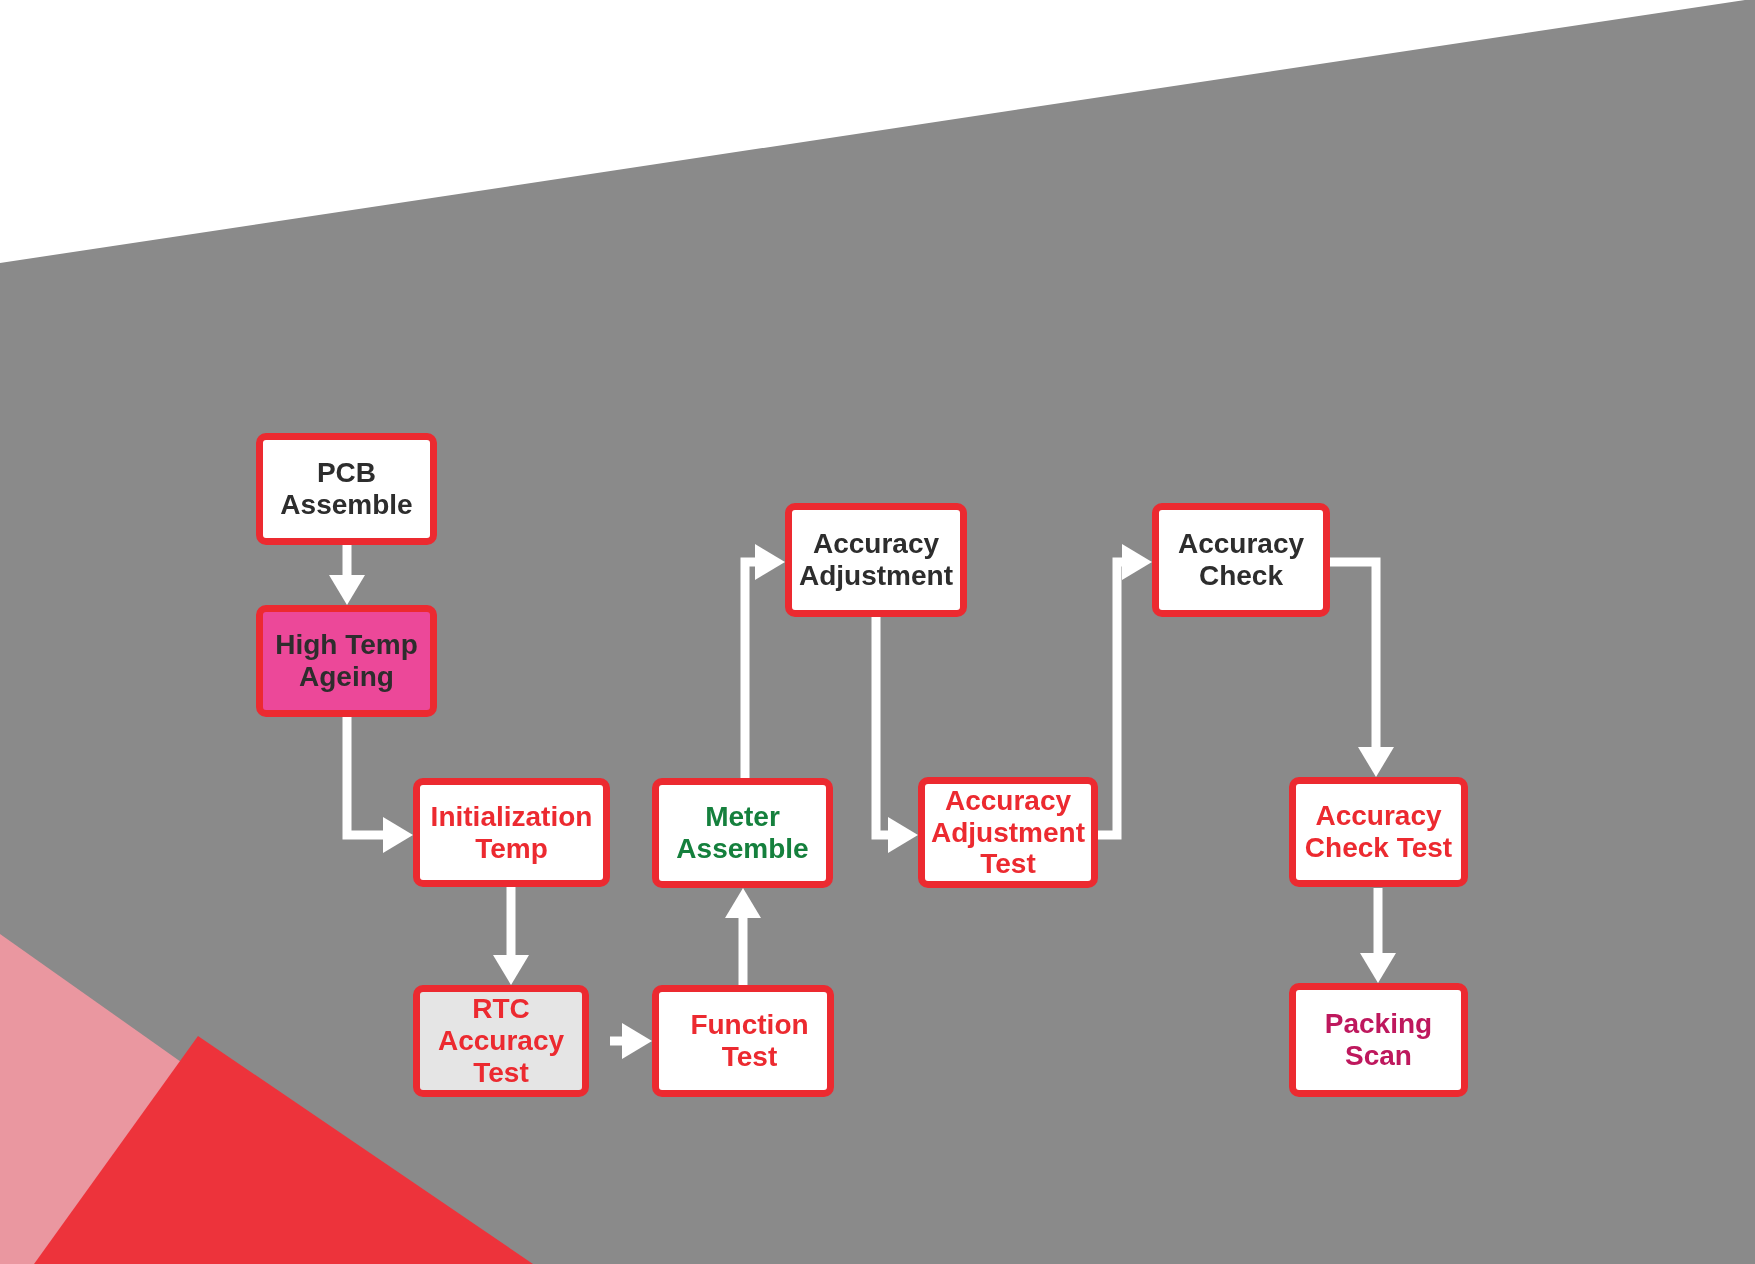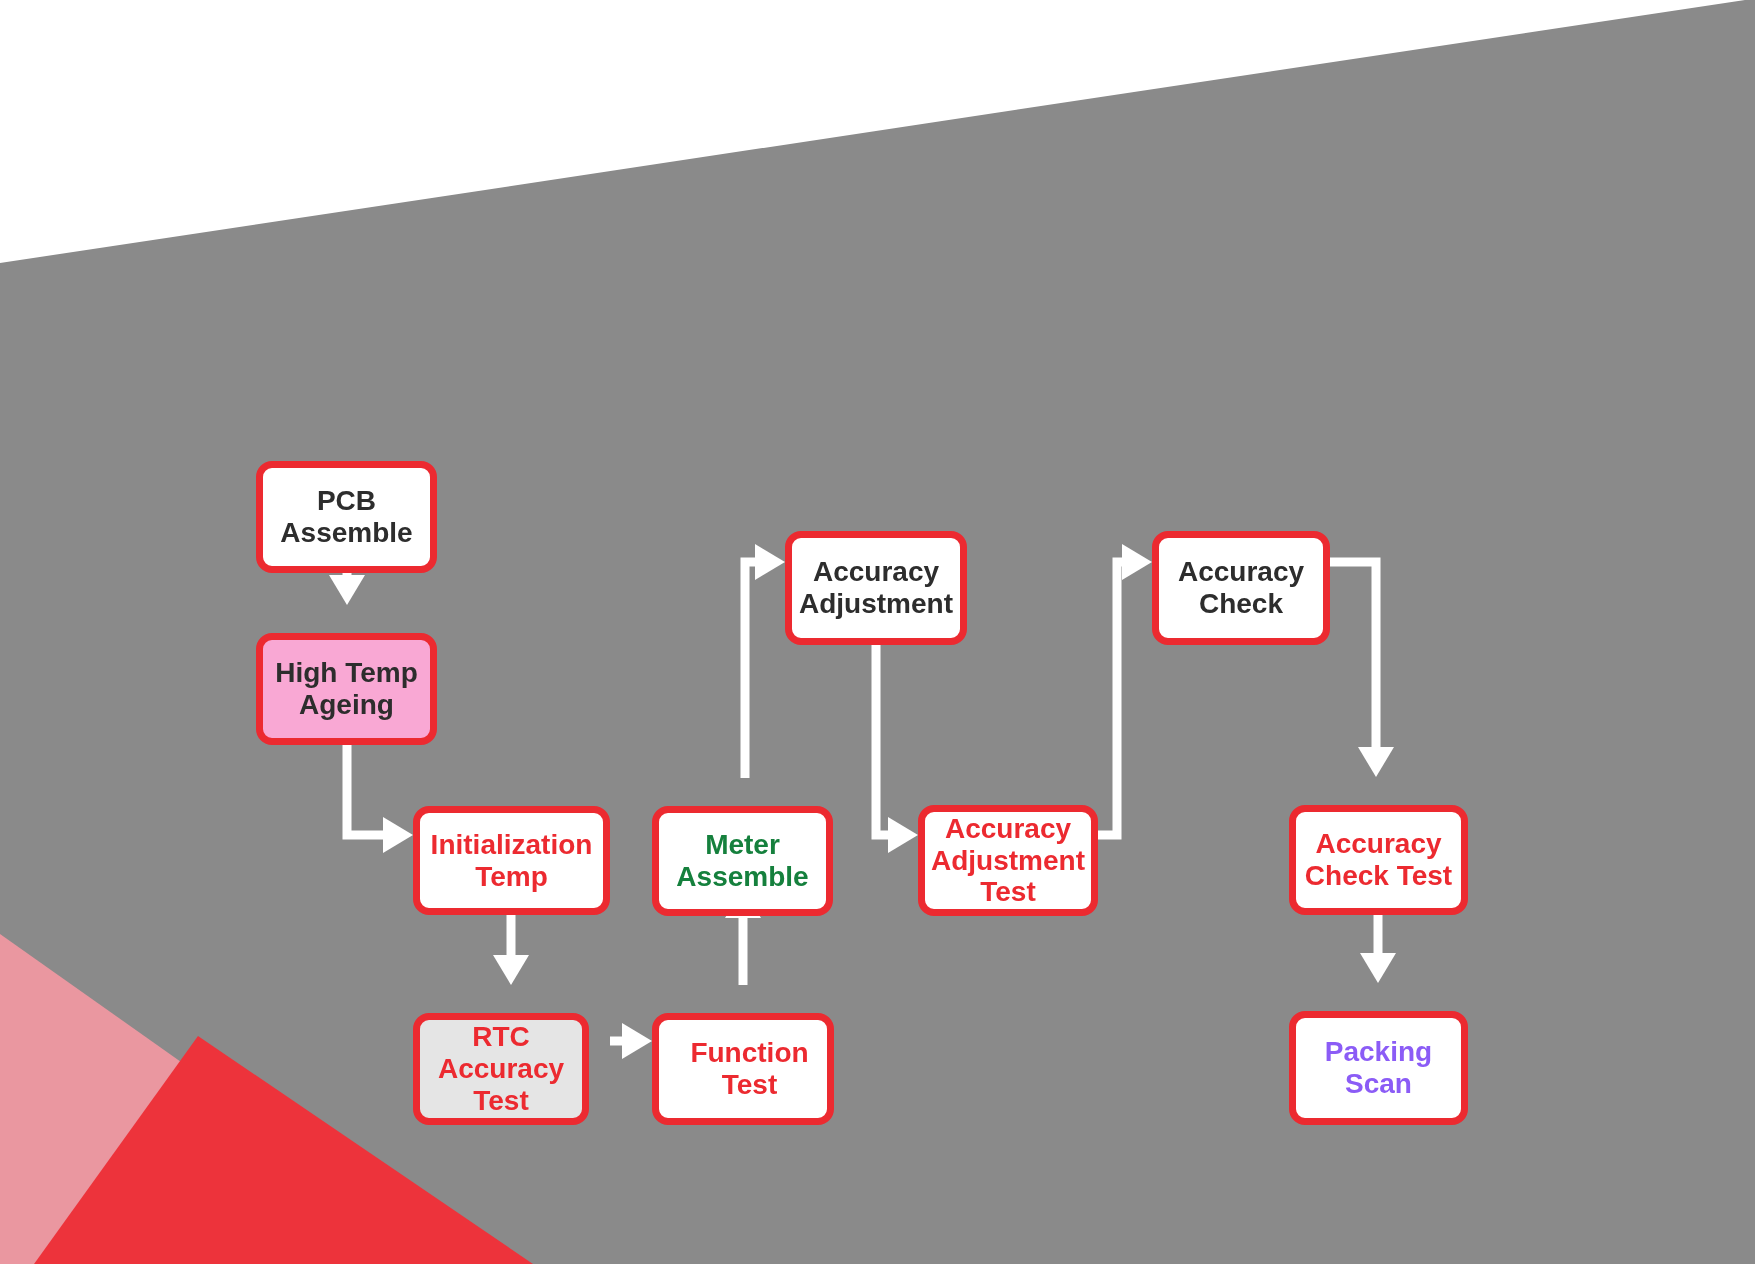--- a/index.html
+++ b/index.html
@@ -11,22 +11,22 @@
   #stage{position:absolute;left:0;top:0;width:1755px;height:1264px;}
   #bg-layer{position:absolute;left:0;top:0;width:1755px;height:1264px;}
   #slide-title{
     position:absolute;left:580px;top:258px;width:540px;
     text-align:center;font-size:52px;font-weight:400;color:#FFFFFF;
     letter-spacing:1px;white-space:nowrap;
   }
   #nodes-layer{position:absolute;left:0;top:0;width:100%;height:100%;}
   .node{
     position:absolute;box-sizing:border-box;
-    background:#FFFFFF;border:7px solid #EC2A30;border-radius:16px;
-    display:flex;align-items:center;justify-content:center;margin-top:28px;
+    background:#FFFFFF;border:7px solid #EC2A30;border-radius:10px;
+    display:flex;align-items:center;justify-content:center;
   }
   .node-label{
     font-weight:700;font-size:28px;line-height:1.14;
     text-align:center;white-space:pre-line;padding:0 4px;
   }
 </style>
 </head>
 <body style="background: rgb(138, 138, 138);">
 
 <div id="stage">
@@ -58,21 +58,21 @@
         <polygon points="1378,983 1360,953 1396,953" fill="#FFFFFF"></polygon>
       </g>
   </svg>
 
 
   <div id="nodes-layer">
       <div class="node" style="left: 256px; top: 433px; width: 181px; height: 112px; background: rgb(255, 255, 255); border-color: rgb(236, 42, 48);">
         <div class="node-label" style="color: rgb(45, 45, 45);">PCB
 Assemble</div>
       </div>
-      <div class="node" style="left: 256px; top: 605px; width: 181px; height: 112px; background: #f9a8d4; border-color: rgb(236, 42, 48);">
+      <div class="node" style="left: 256px; top: 605px; width: 181px; height: 112px; background: #ec4899; border-color: rgb(236, 42, 48);">
         <div class="node-label" style="color: rgb(45, 45, 45);">High Temp
 Ageing</div>
       </div>
       <div class="node" style="left: 413px; top: 778px; width: 197px; height: 109px; background: rgb(255, 255, 255); border-color: rgb(236, 42, 48);">
         <div class="node-label" style="color: rgb(236, 42, 48);">Initialization
 Temp</div>
       </div>
       <div class="node" style="left: 413px; top: 985px; width: 176px; height: 112px; background: #e5e5e5; border-color: rgb(236, 42, 48);">
         <div class="node-label" style="color: rgb(236, 42, 48);">RTC
 Accuracy
@@ -97,18 +97,18 @@
       </div>
       <div class="node" style="left: 1152px; top: 503px; width: 178px; height: 114px; background: rgb(255, 255, 255); border-color: rgb(236, 42, 48);">
         <div class="node-label" style="color: rgb(45, 45, 45);">Accuracy
 Check</div>
       </div>
       <div class="node" style="left: 1289px; top: 777px; width: 179px; height: 110px; background: rgb(255, 255, 255); border-color: rgb(236, 42, 48);">
         <div class="node-label" style="color: rgb(236, 42, 48);">Accuracy
 Check Test</div>
       </div>
       <div class="node" style="left: 1289px; top: 983px; width: 179px; height: 114px; background: rgb(255, 255, 255); border-color: rgb(236, 42, 48);">
-        <div class="node-label" style="color: #8b5cf6;">Packing
+        <div class="node-label" style="color: #be185d;">Packing
 Scan</div>
       </div>
     </div>
 
 </div>
 
 </body></html>

